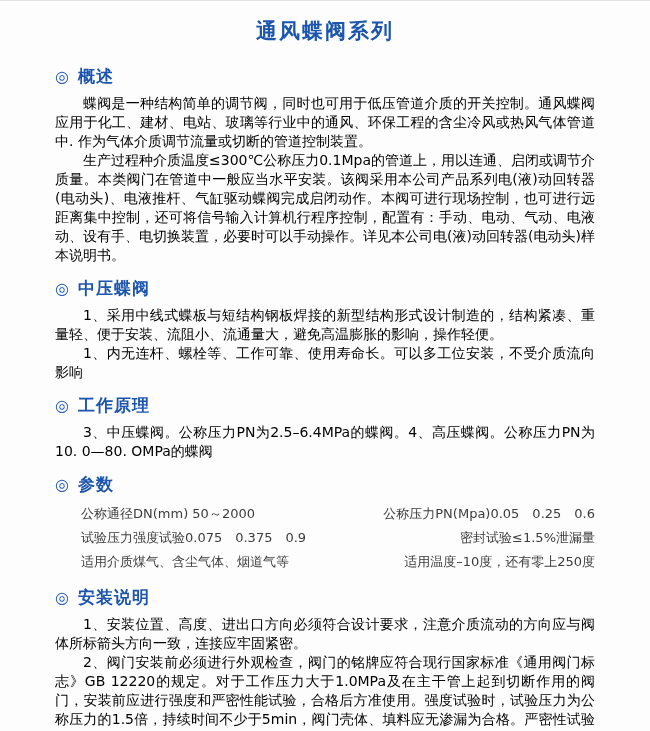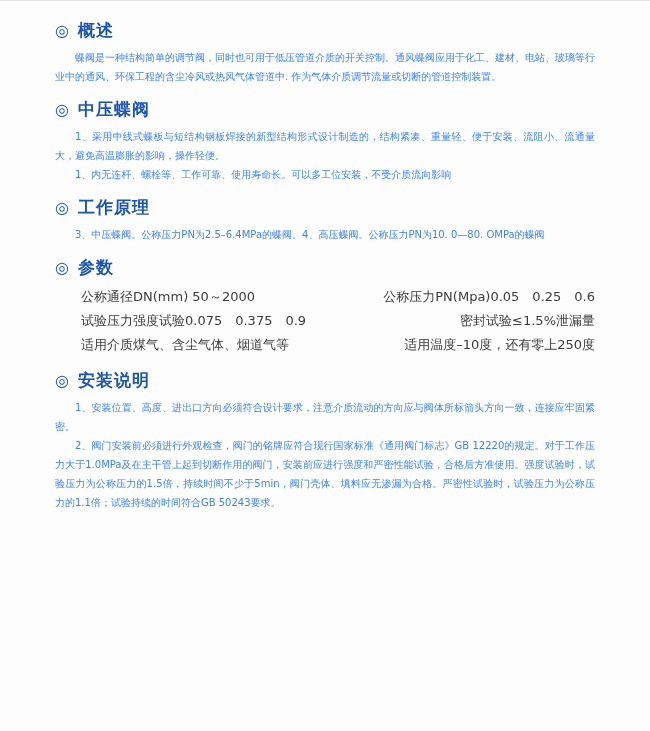--- a/index.html
+++ b/index.html
@@ -33,50 +33,52 @@
     letter-spacing: 1px;
   }
   .bullet {
     color: #2a63b8;
     font-size: 16px;
     line-height: 1;
     font-weight: normal;
   }
   .para {
     margin: 0;
-    font-size: 10px;
+    font-size: 14px;
     line-height: 19px;
-    color: #3b82f6;
+    color: #000000;
     text-indent: 2em;
     text-align: justify;
   }
   .params {
     display: flex;
     padding-left: 26px;
     font-size: 13px;
     color: #3c3c3c;
     line-height: 24px;
     margin-top: 2px;
   }
   .params-col-left { width: 225px; flex: 0 0 auto; }
   .params-col-right { flex: 1; text-align: right; }
   .param-line { margin: 0; white-space: nowrap; }
 </style>
 </head>
 <body>
 
 <div class="page">
 
+  <h1 class="doc-title">通风蝶阀系列</h1>
 
   <section class="sec">
     <h2 class="sec-head">
       <span class="bullet">◎</span>
       <span>概述</span>
     </h2>
     <p class="para">蝶阀是一种结构简单的调节阀，同时也可用于低压管道介质的开关控制。通风蝶阀应用于化工、建材、电站、玻璃等行业中的通风、环保工程的含尘冷风或热风气体管道中. 作为气体介质调节流量或切断的管道控制装置。</p>
+    <p class="para">生产过程种介质温度≤300℃公称压力0.1Mpa的管道上，用以连通、启闭或调节介质量。本类阀门在管道中一般应当水平安装。该阀采用本公司产品系列电(液)动回转器(电动头)、电液推杆、气缸驱动蝶阀完成启闭动作。本阀可进行现场控制，也可进行远距离集中控制，还可将信号输入计算机行程序控制，配置有：手动、电动、气动、电液动、设有手、电切换装置，必要时可以手动操作。详见本公司电(液)动回转器(电动头)样本说明书。</p>
   </section>
 
   <section class="sec">
     <h2 class="sec-head">
       <span class="bullet">◎</span>
       <span>中压蝶阀</span>
     </h2>
     <p class="para">1、采用中线式蝶板与短结构钢板焊接的新型结构形式设计制造的，结构紧凑、重量轻、便于安装、流阻小、流通量大，避免高温膨胀的影响，操作轻便。</p>
     <p class="para">1、内无连杆、螺栓等、工作可靠、使用寿命长。可以多工位安装，不受介质流向影响</p>
   </section>

